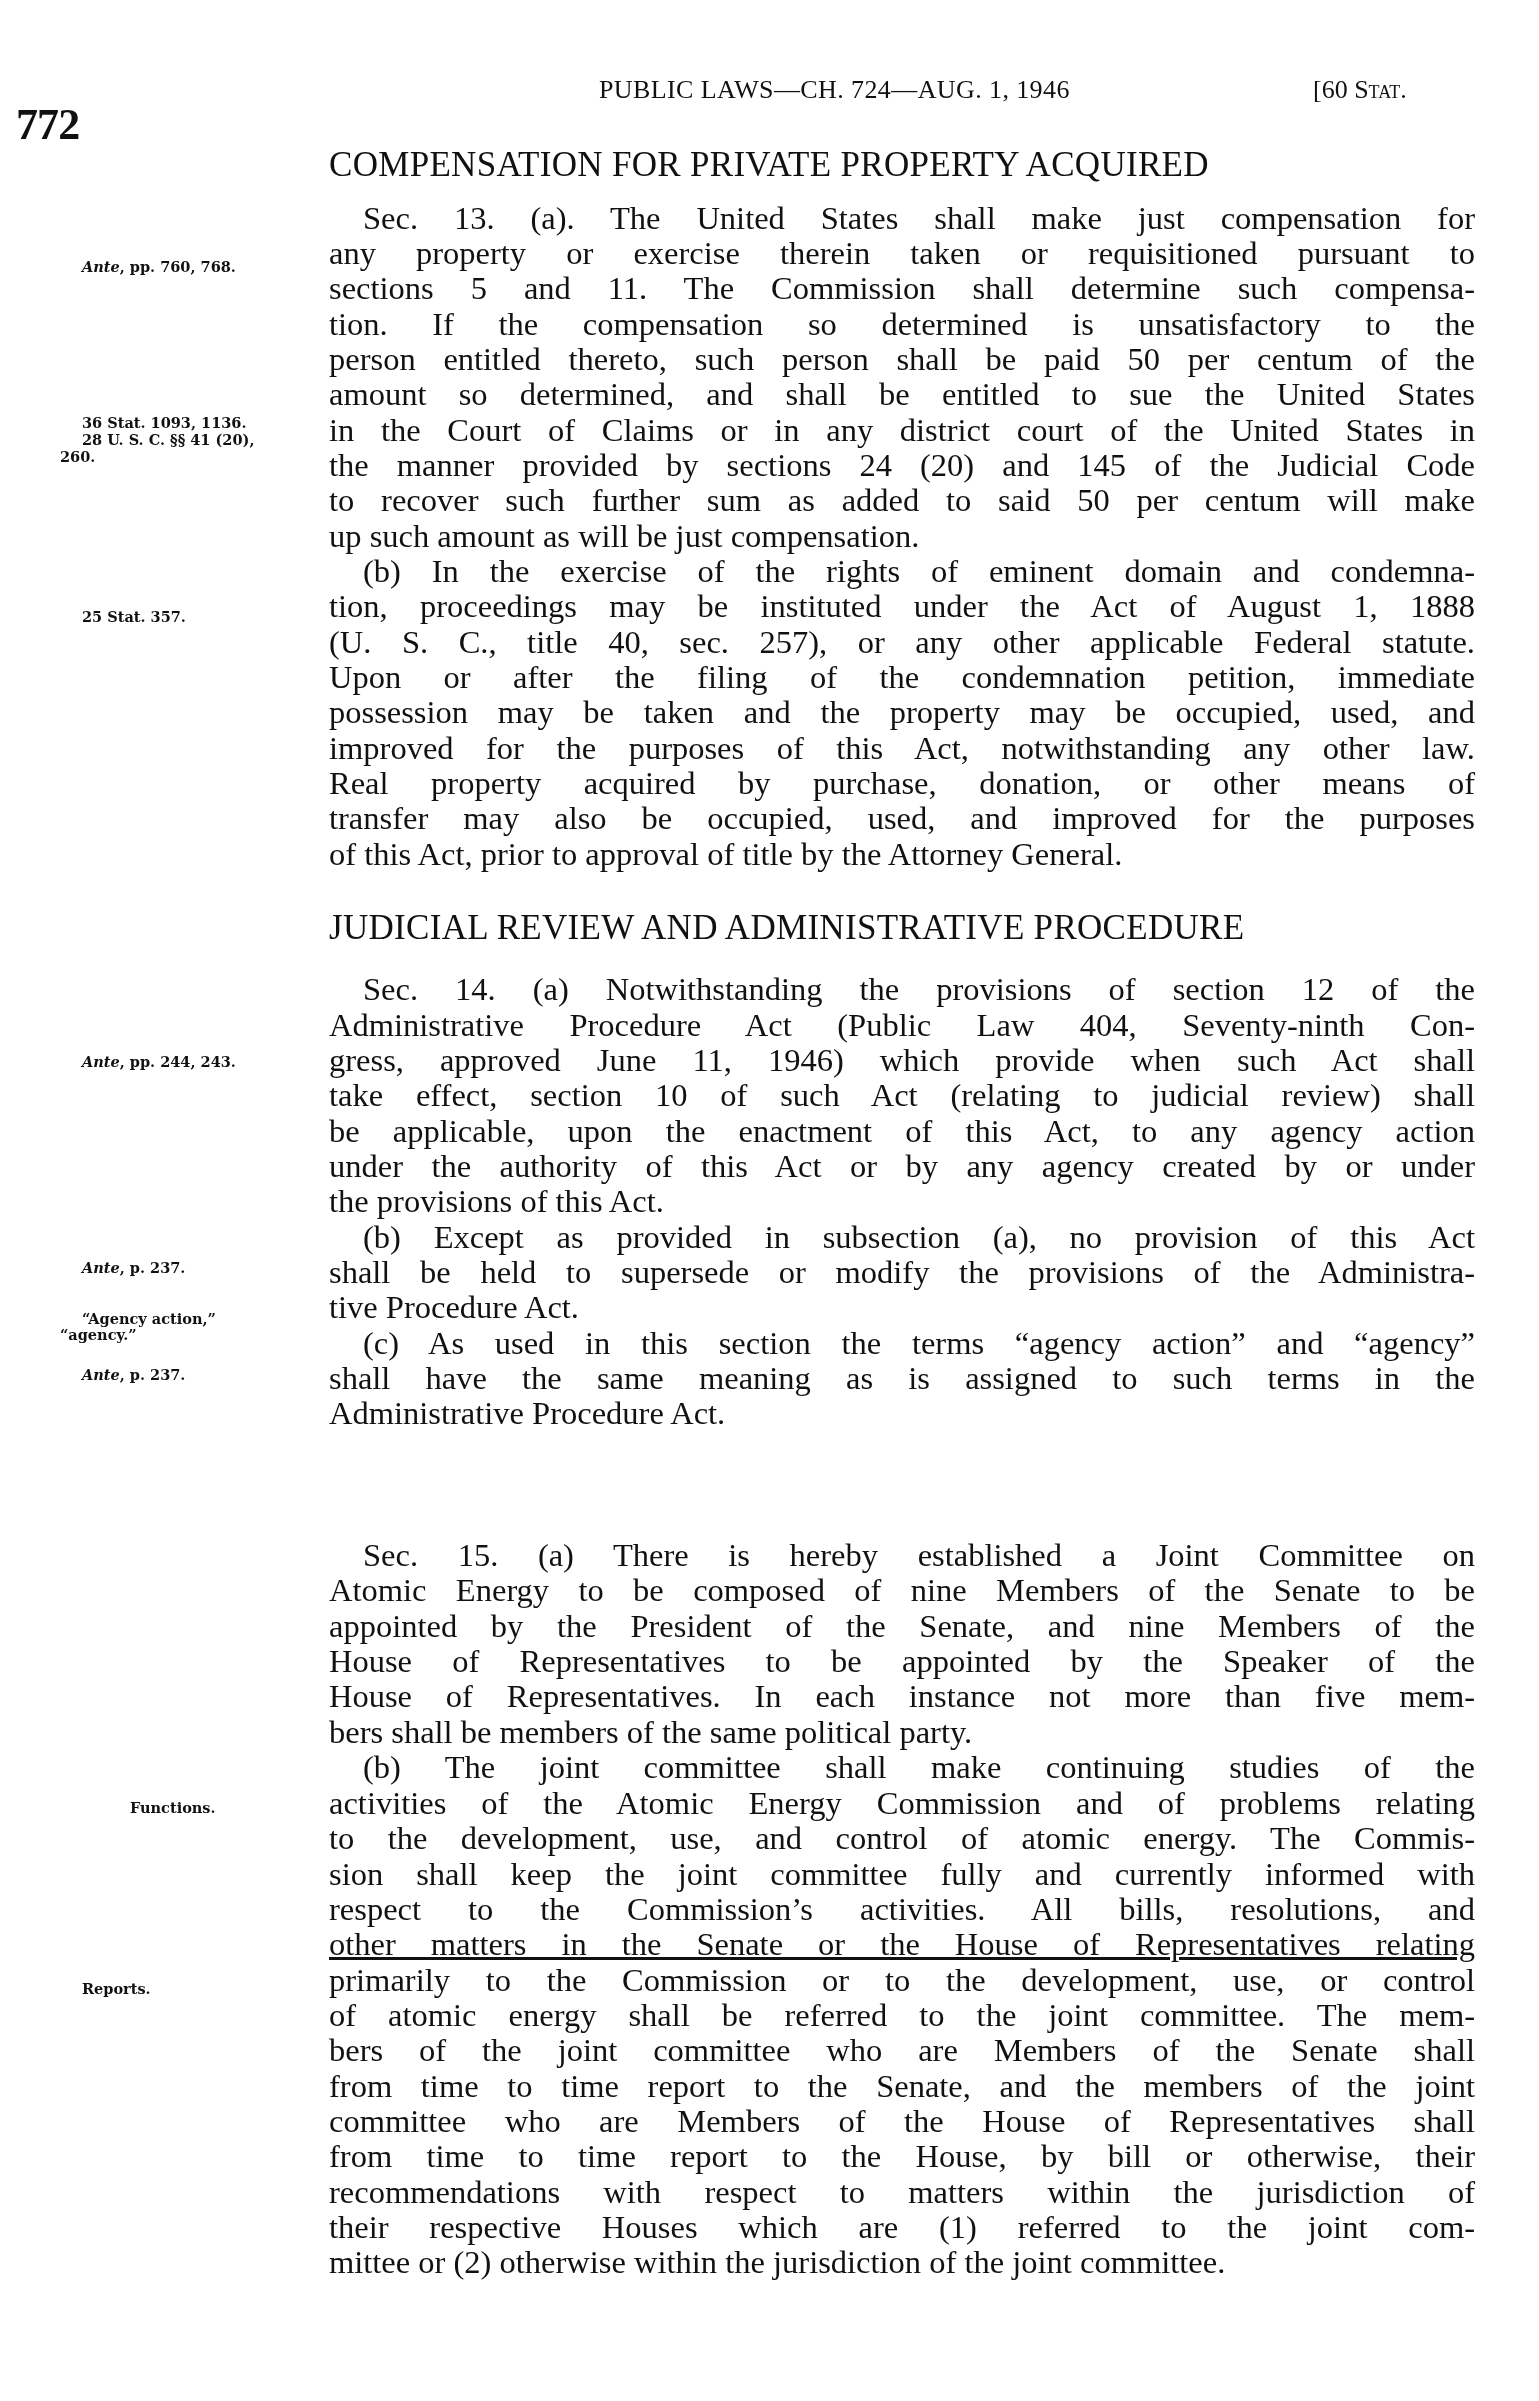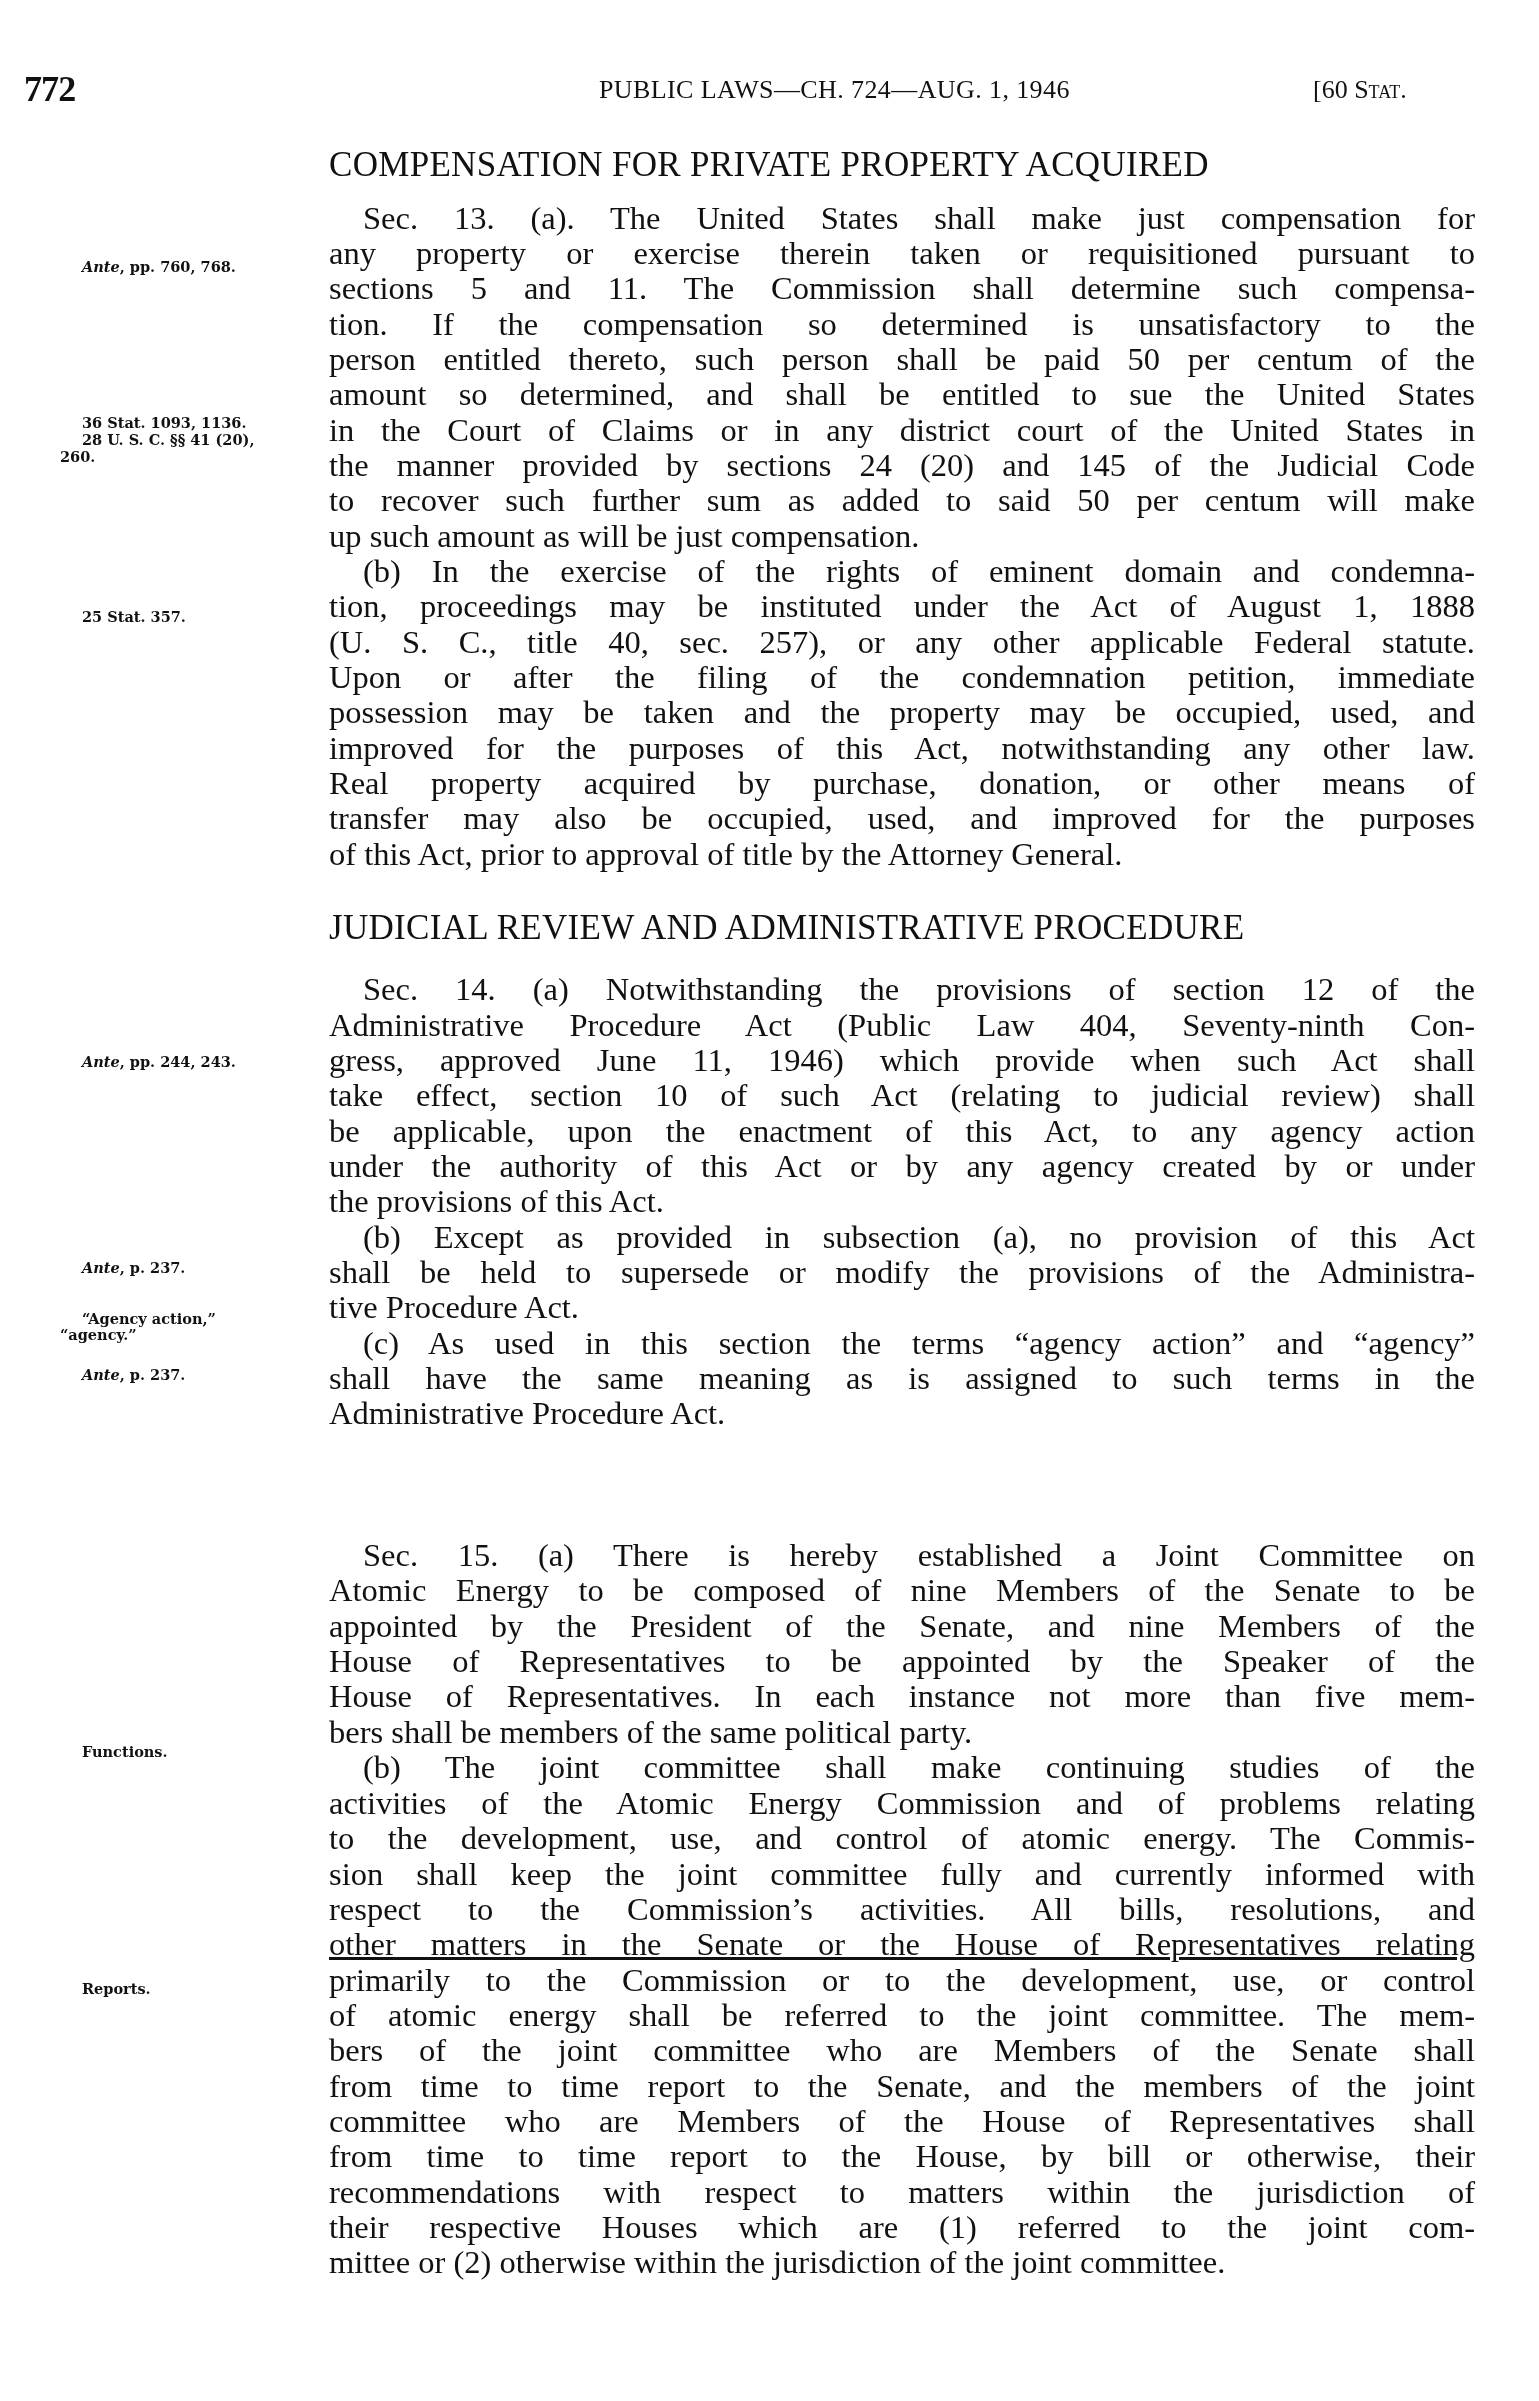--- a/index.html
+++ b/index.html
@@ -1,19 +1,19 @@
 <!DOCTYPE html>
 <html style="font-size:13.7px"><head>
 <meta charset="utf-8">
 <style>
   html, body { margin: 0; padding: 0; background: #ffffff; }
   body { width: 1539px; height: 2401px; position: relative; overflow: hidden; color: #111; font-family: "DejaVu Serif", "Liberation Serif", serif; }
   .page { position: absolute; left: 0; top: 0; width: 1539px; height: 2401px; }
   .hdr { position: absolute; top: 68px; font-family: "Liberation Serif", serif; }
-  .hdr-num { left: 24px; font-size: 36px; font-weight: bold; letter-spacing: -0.9px; }
+  .hdr-num { left: 16px; font-size: 44px; font-weight: bold; letter-spacing: -0.9px; margin-top: 31px; }
   .hdr-title { left: 599px; font-size: 26px; letter-spacing: 0.4px; top: 75px; }
   .hdr-stat { left: 1313px; font-size: 26px; top: 75px; font-variant: small-caps; }
   .heading { position: absolute; left: 329px; width: 1146px; font-family: "Liberation Serif", serif; font-size: 35px; letter-spacing: 0.3px; white-space: nowrap; }
   .heading.center { text-align: center; }
   .line { position: absolute; left: 329px; width: 1146px; font-family: "Liberation Serif", serif; font-size: 32.5px; line-height: 1; white-space: nowrap; text-align: justify; text-align-last: justify; }
   .line.last { text-align-last: left; }
   .line.indent { left: 363px; width: 1112px; }
   .note { position: absolute; left: 82px; font-family: "DejaVu Serif", serif; font-size: 14.5px; font-weight: bold; white-space: nowrap; line-height: 1.1; }
   .note.out { left: 60px; }
   .note i { font-style: italic; }
@@ -88,17 +88,17 @@
   <div class="note" style="top:259px;"><i>Ante</i><span>, pp. 760, 768.</span></div>
   <div class="note" style="top:415px;">36 Stat. 1093, 1136.</div>
   <div class="note" style="top:432px;">28 U. S. C. §§ 41 (20),</div>
   <div class="note out" style="top:449px;">260.</div>
   <div class="note" style="top:609px;">25 Stat. 357.</div>
   <div class="note" style="top:1054px;"><i>Ante</i><span>, pp. 244, 243.</span></div>
   <div class="note" style="top:1260px;"><i>Ante</i><span>, p. 237.</span></div>
   <div class="note" style="top:1311px;">“Agency action,”</div>
   <div class="note out" style="top:1327px;">“agency.”</div>
   <div class="note" style="top:1367px;"><i>Ante</i><span>, p. 237.</span></div>
-  <div class="note" style="top:1744px;">Functions.</div>
+  <div class="note" style="top:1800px;margin-left:48px;">Functions.</div>
   <div class="note" style="top:1981px;">Reports.</div>
 
 </div>
 
 
 </body></html>

